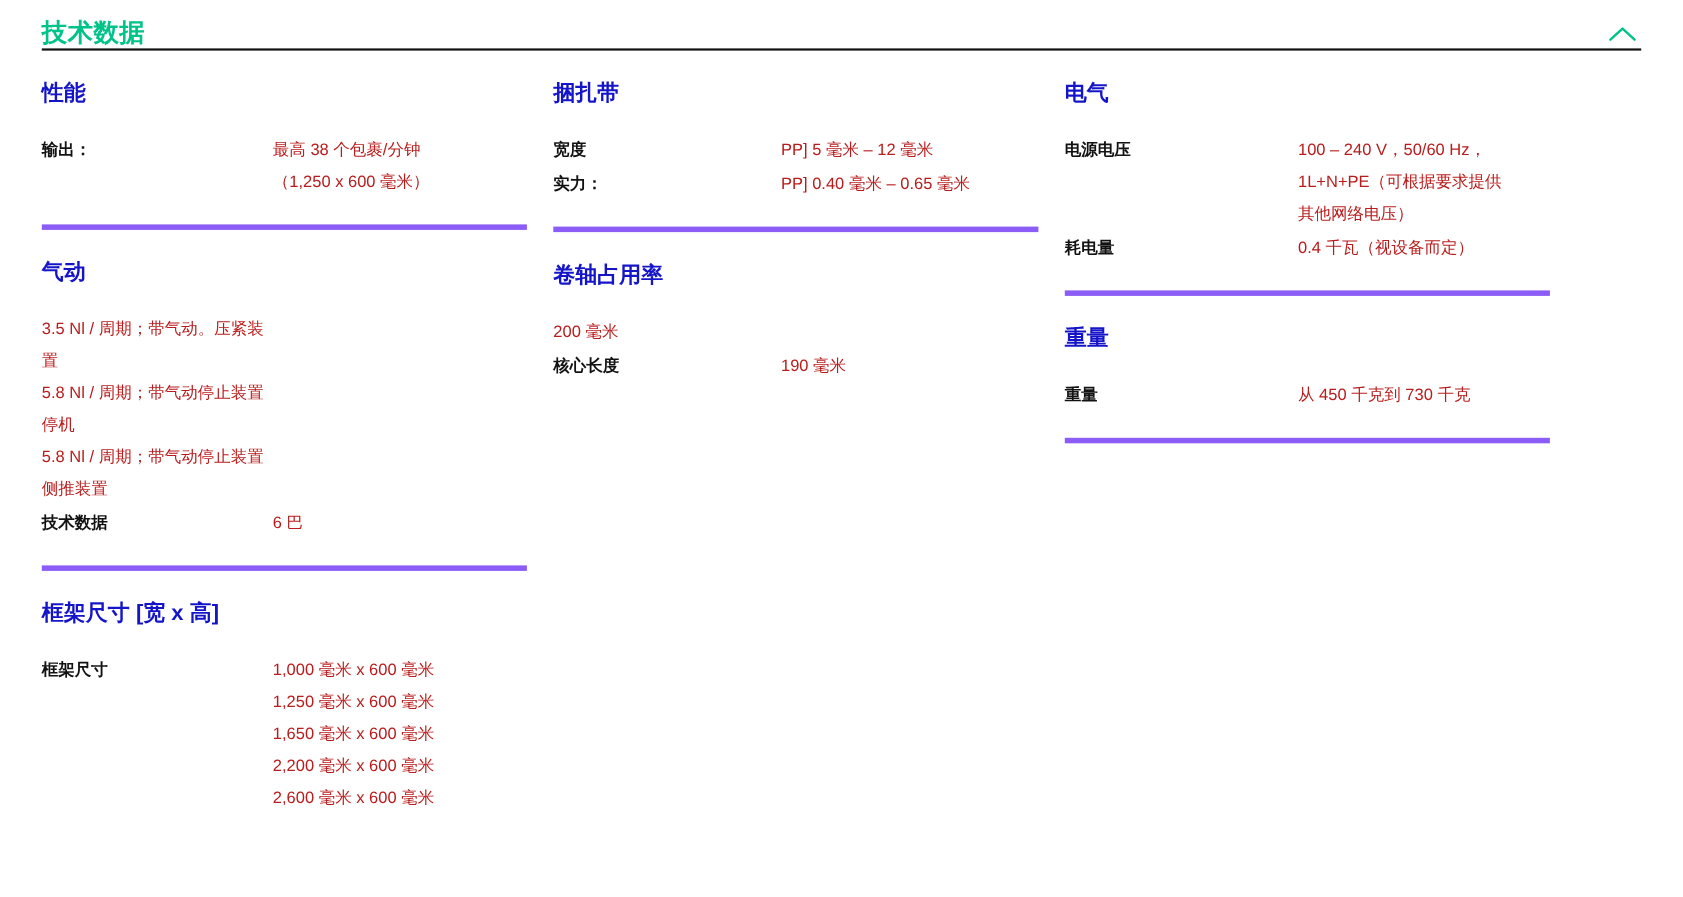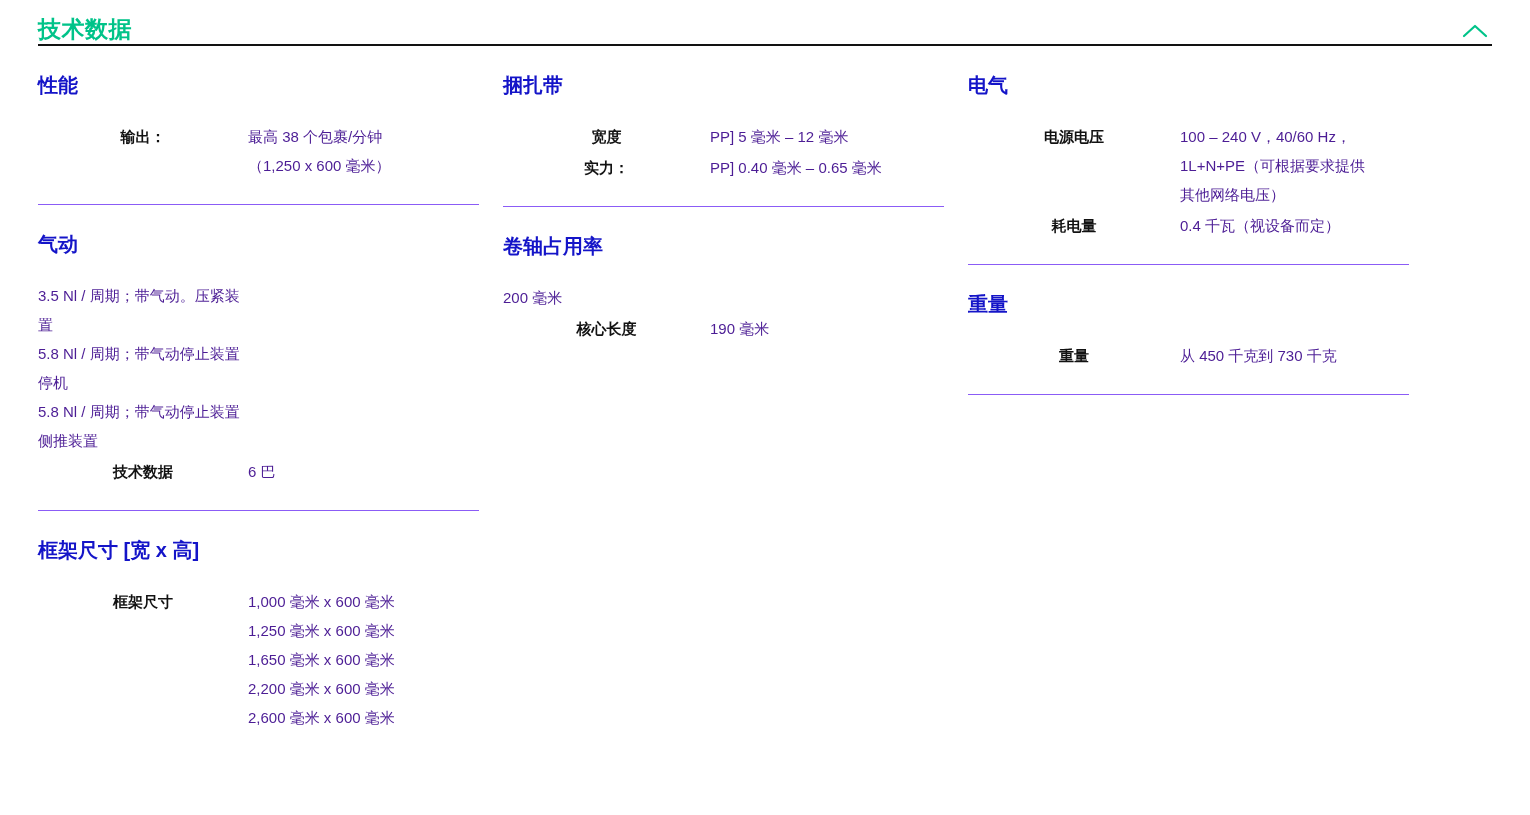--- a/index.html
+++ b/index.html
@@ -69,45 +69,44 @@
   .col-3 { width: 465px; padding-right: 24px; }
 
   .group-title {
     font-size: 20px;
     font-weight: bold;
     color: #1414c8;
     margin: 0 0 24px 0;
     line-height: 26px;
   }
   .group {
-    border-bottom: 1px solid #8b5cf6;
+    border-bottom: 5px solid #8b5cf6;
     padding-bottom: 22px;
     margin-bottom: 26px;
   }
   .group.last {
     border-bottom: none;
   }
 
   .spec-row {
     display: flex;
     align-items: flex-start;
     margin-bottom: 2px;
   }
   .spec-label {
     width: 210px;
     min-width: 210px;
     font-size: 15px;
     font-weight: bold;
     color: #121212;
     line-height: 29px;
-    text-align: center;
   }
   .spec-value {
     font-size: 15px;
-    color: #4c1d95;
+    color: #b91c1c;
     line-height: 29px;
     white-space: pre-line;
   }
   .col-2 .spec-label { width: 207px; min-width: 207px; }
   .col-3 .spec-label { width: 212px; min-width: 212px; }
 
   .spec-value.narrow { max-width: 205px; }
   .spec-value.w2 { max-width: 215px; }
   .spec-value.w3 { max-width: 200px; }
 </style>
@@ -191,21 +190,21 @@
       </div>
 
     </div>
 
     <div class="col col-3">
 
       <div class="group">
         <div class="group-title">电气</div>
         <div class="spec-row">
           <div class="spec-label">电源电压</div>
-          <div class="spec-value w3">100 – 240 V，40/60 Hz，1L+N+PE（可根据要求提供其他网络电压）</div>
+          <div class="spec-value w3">100 – 240 V，50/60 Hz，1L+N+PE（可根据要求提供其他网络电压）</div>
         </div>
         <div class="spec-row">
           <div class="spec-label">耗电量</div>
           <div class="spec-value w3">0.4 千瓦（视设备而定）</div>
         </div>
       </div>
 
       <div class="group">
         <div class="group-title">重量</div>
         <div class="spec-row">

